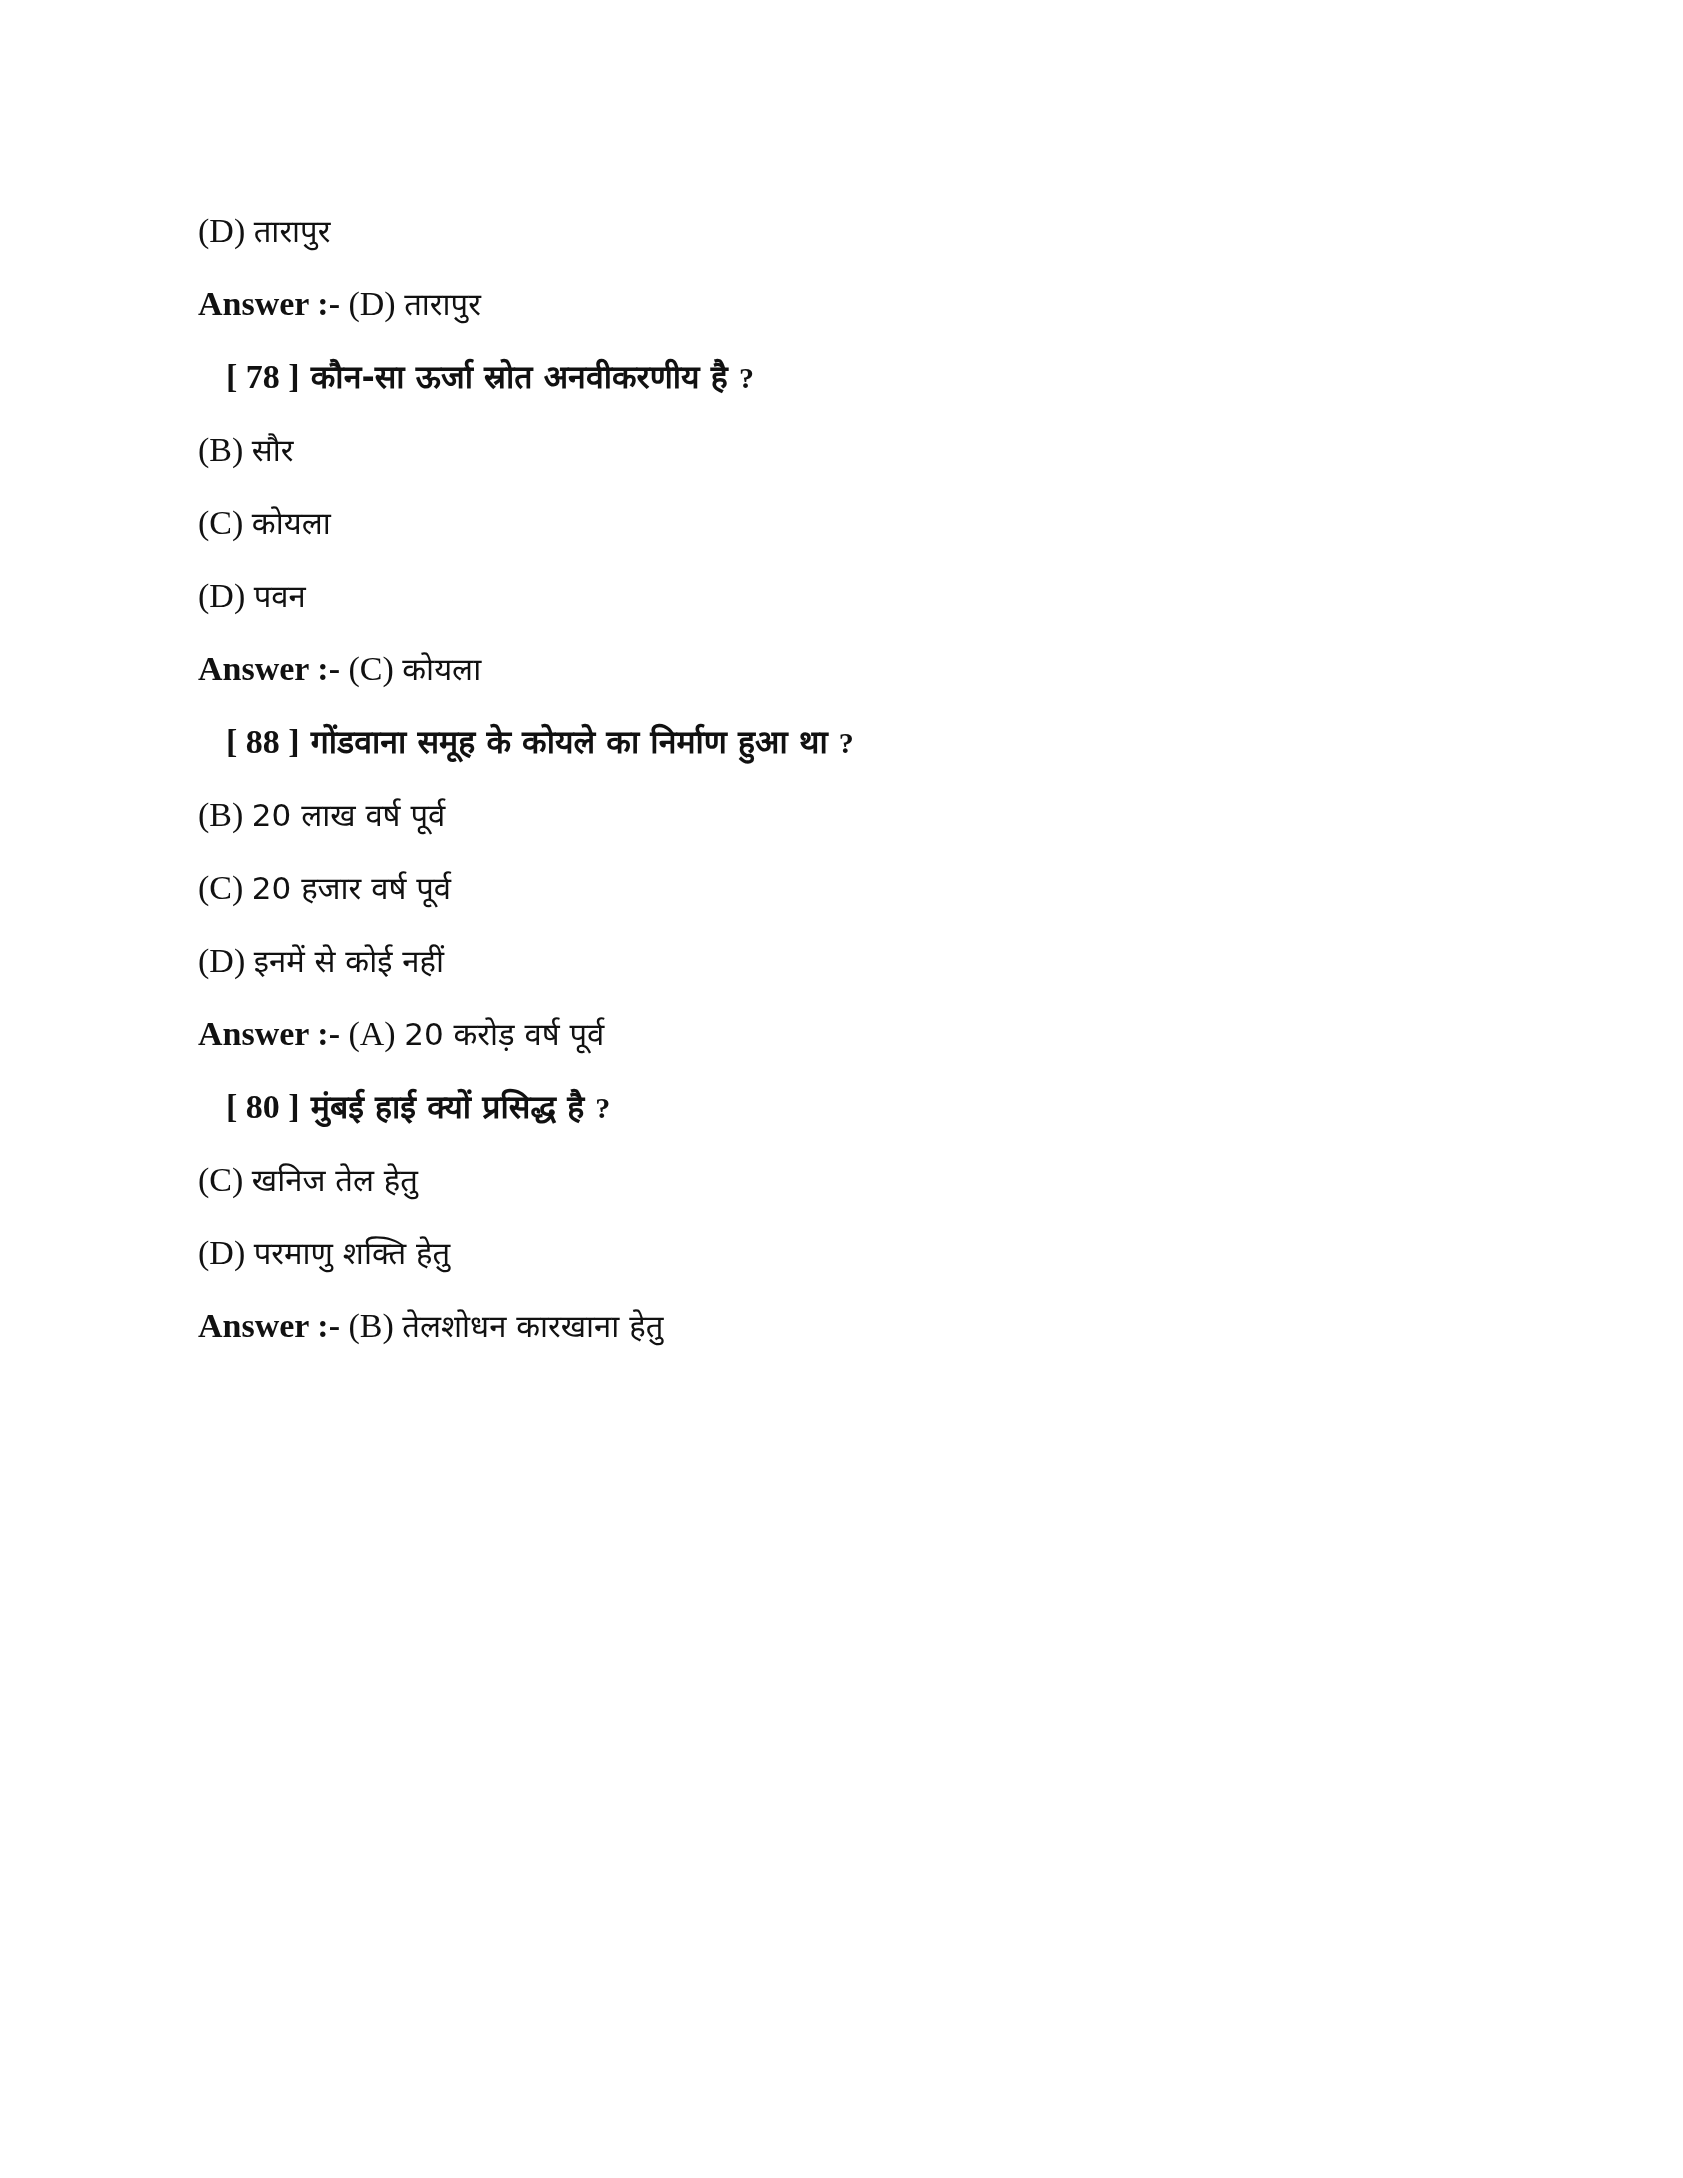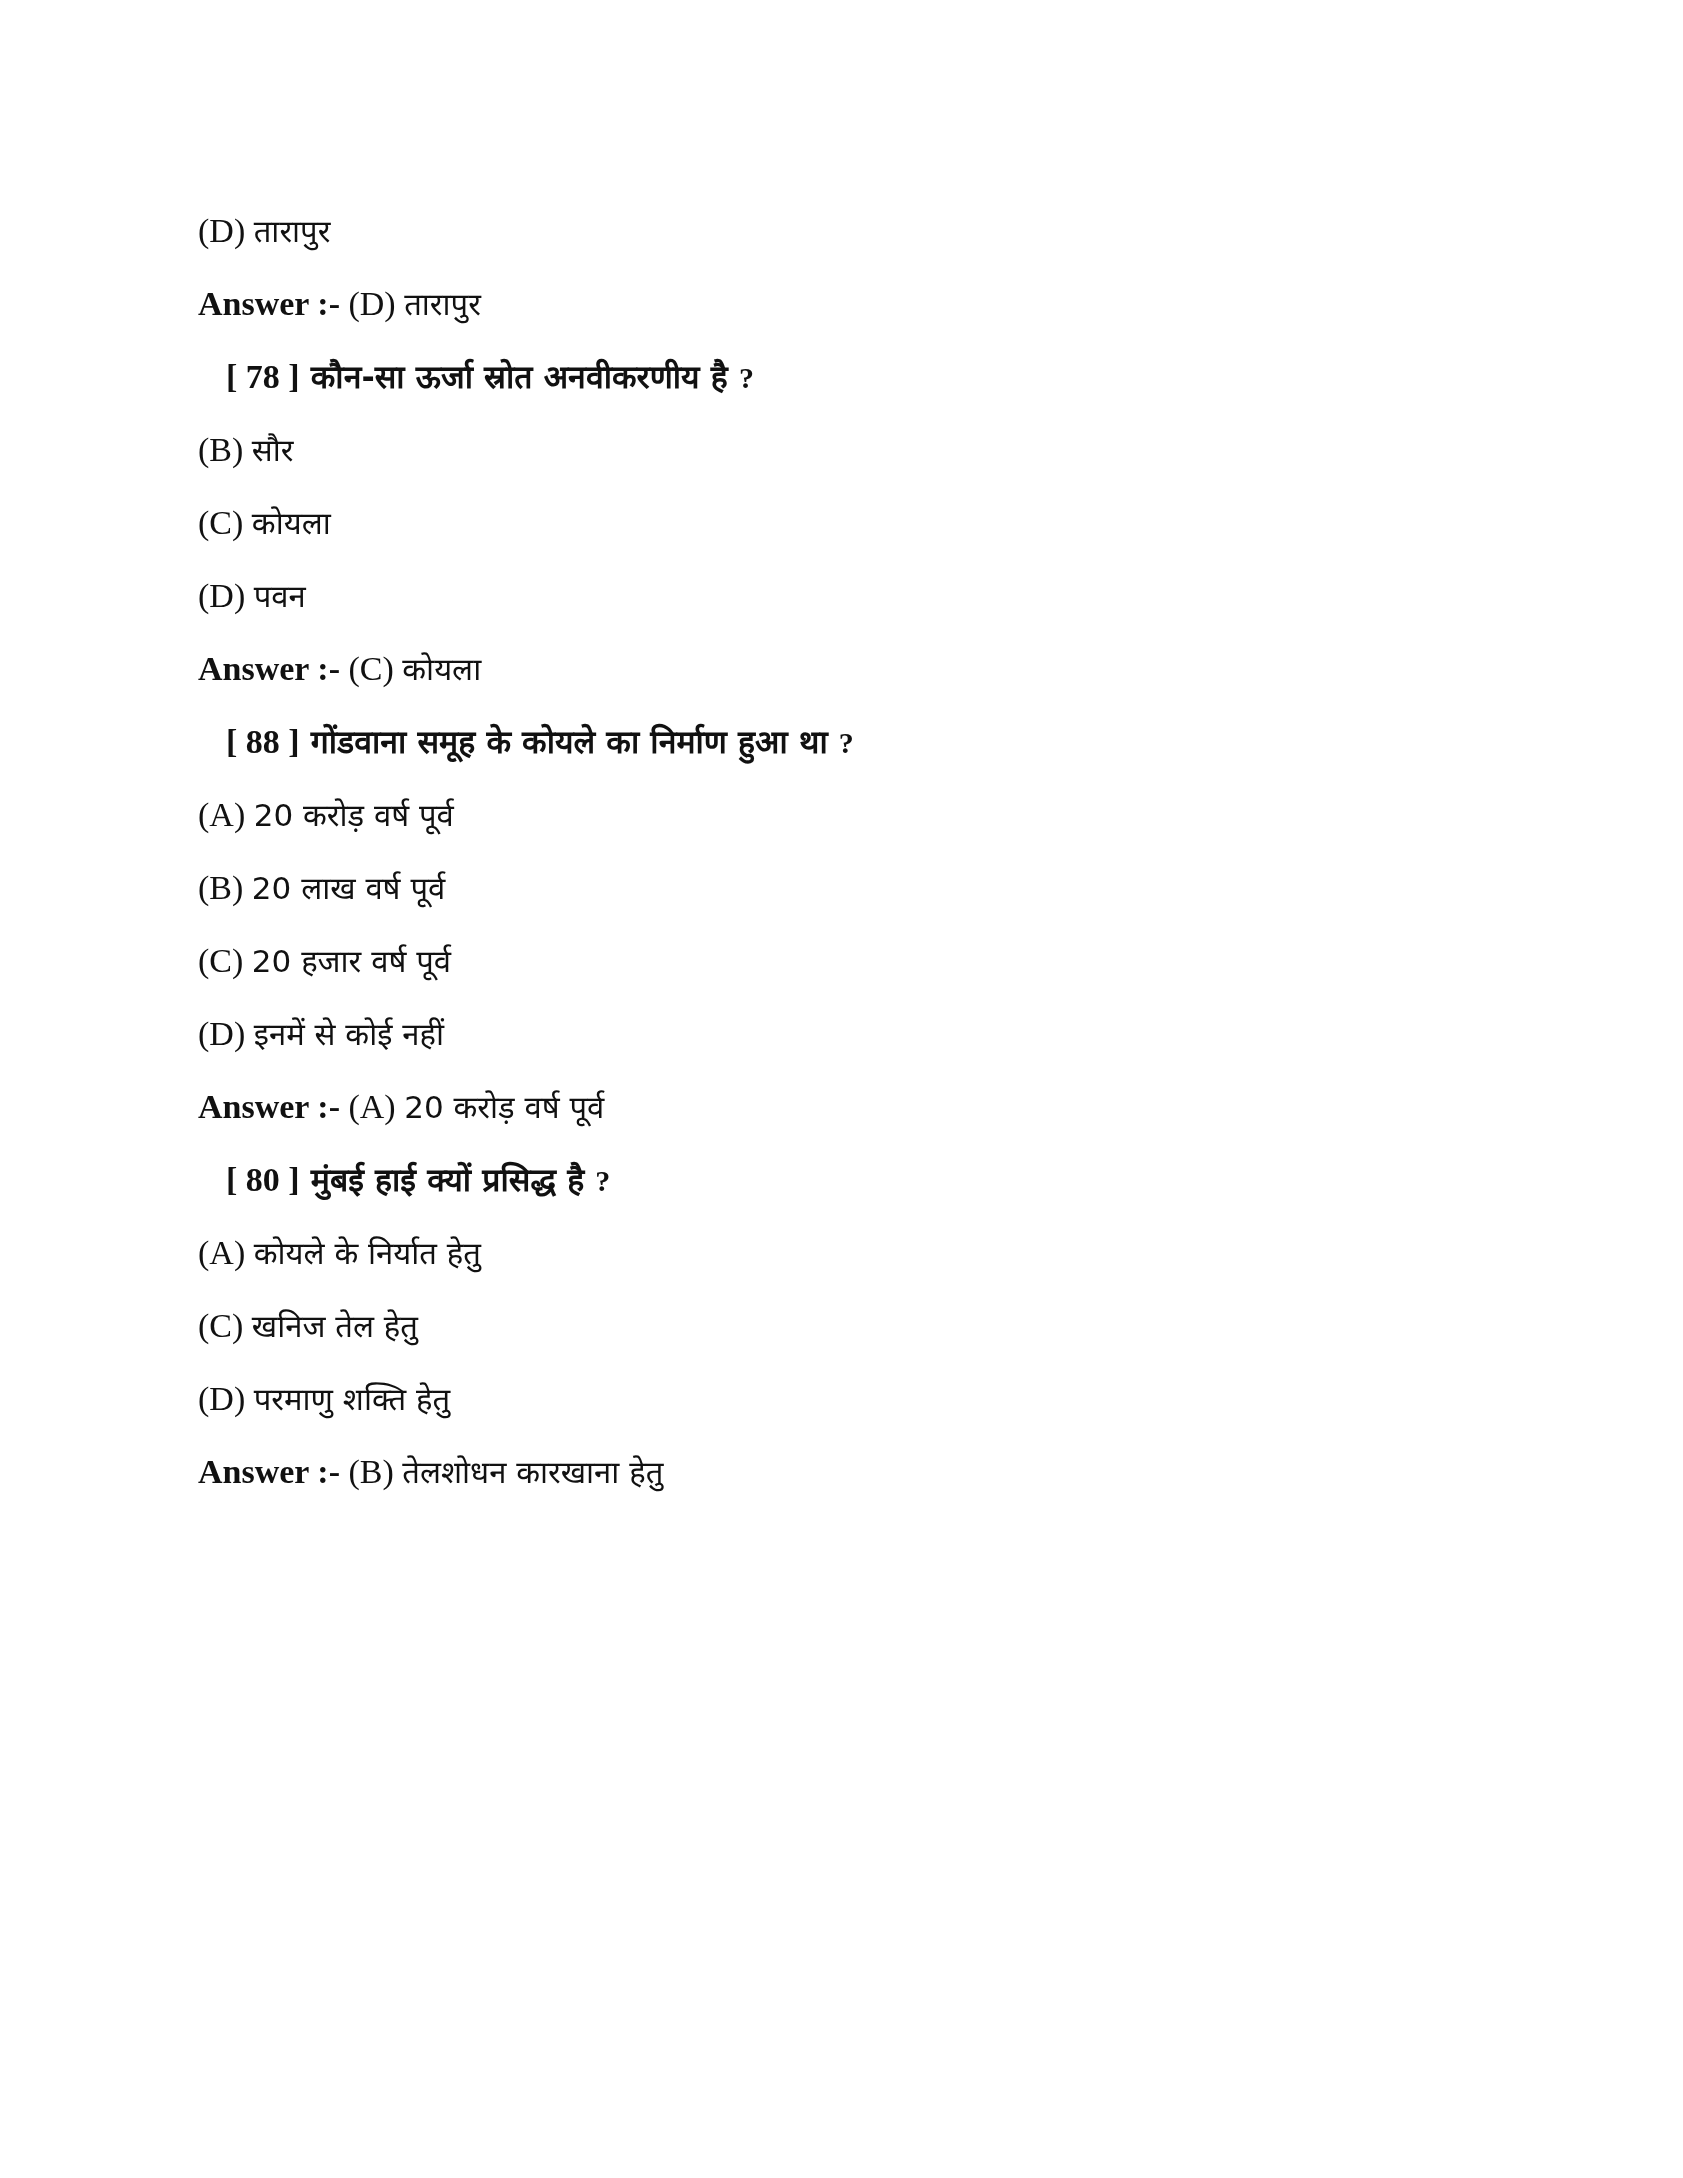--- a/index.html
+++ b/index.html
@@ -94,24 +94,20 @@
     <span class="opt-letter">(C)</span>
     <span class="opt-text">कोयला</span>
   </div>
 
   <div class="line q-line">
     <span class="q-num">[ 88 ]</span>
     <span>गोंडवाना समूह के कोयले का निर्माण हुआ था</span>
     <span class="q-mark">?</span>
   </div>
   <div class="line">
-    <span class="opt-letter">(A)</span>
-    <span class="opt-text">20 करोड़ वर्ष पूर्व</span>
-  </div>
-  <div class="line">
     <span class="opt-letter">(B)</span>
     <span class="opt-text">20 लाख वर्ष पूर्व</span>
   </div>
   <div class="line">
     <span class="opt-letter">(C)</span>
     <span class="opt-text">20 हजार वर्ष पूर्व</span>
   </div>
   <div class="line">
     <span class="opt-letter">(D)</span>
     <span class="opt-text">इनमें से कोई नहीं</span>
@@ -121,24 +117,20 @@
     <span class="opt-letter">(A)</span>
     <span class="opt-text">20 करोड़ वर्ष पूर्व</span>
   </div>
 
   <div class="line q-line">
     <span class="q-num">[ 80 ]</span>
     <span>मुंबई हाई क्यों प्रसिद्ध है</span>
     <span class="q-mark">?</span>
   </div>
   <div class="line">
-    <span class="opt-letter">(A)</span>
-    <span class="opt-text">कोयले के निर्यात हेतु</span>
-  </div>
-  <div class="line">
     <span class="opt-letter">(C)</span>
     <span class="opt-text">खनिज तेल हेतु</span>
   </div>
   <div class="line">
     <span class="opt-letter">(D)</span>
     <span class="opt-text">परमाणु शक्ति हेतु</span>
   </div>
   <div class="line">
     <span class="ans-label">Answer :-</span>
     <span class="opt-letter">(B)</span>

